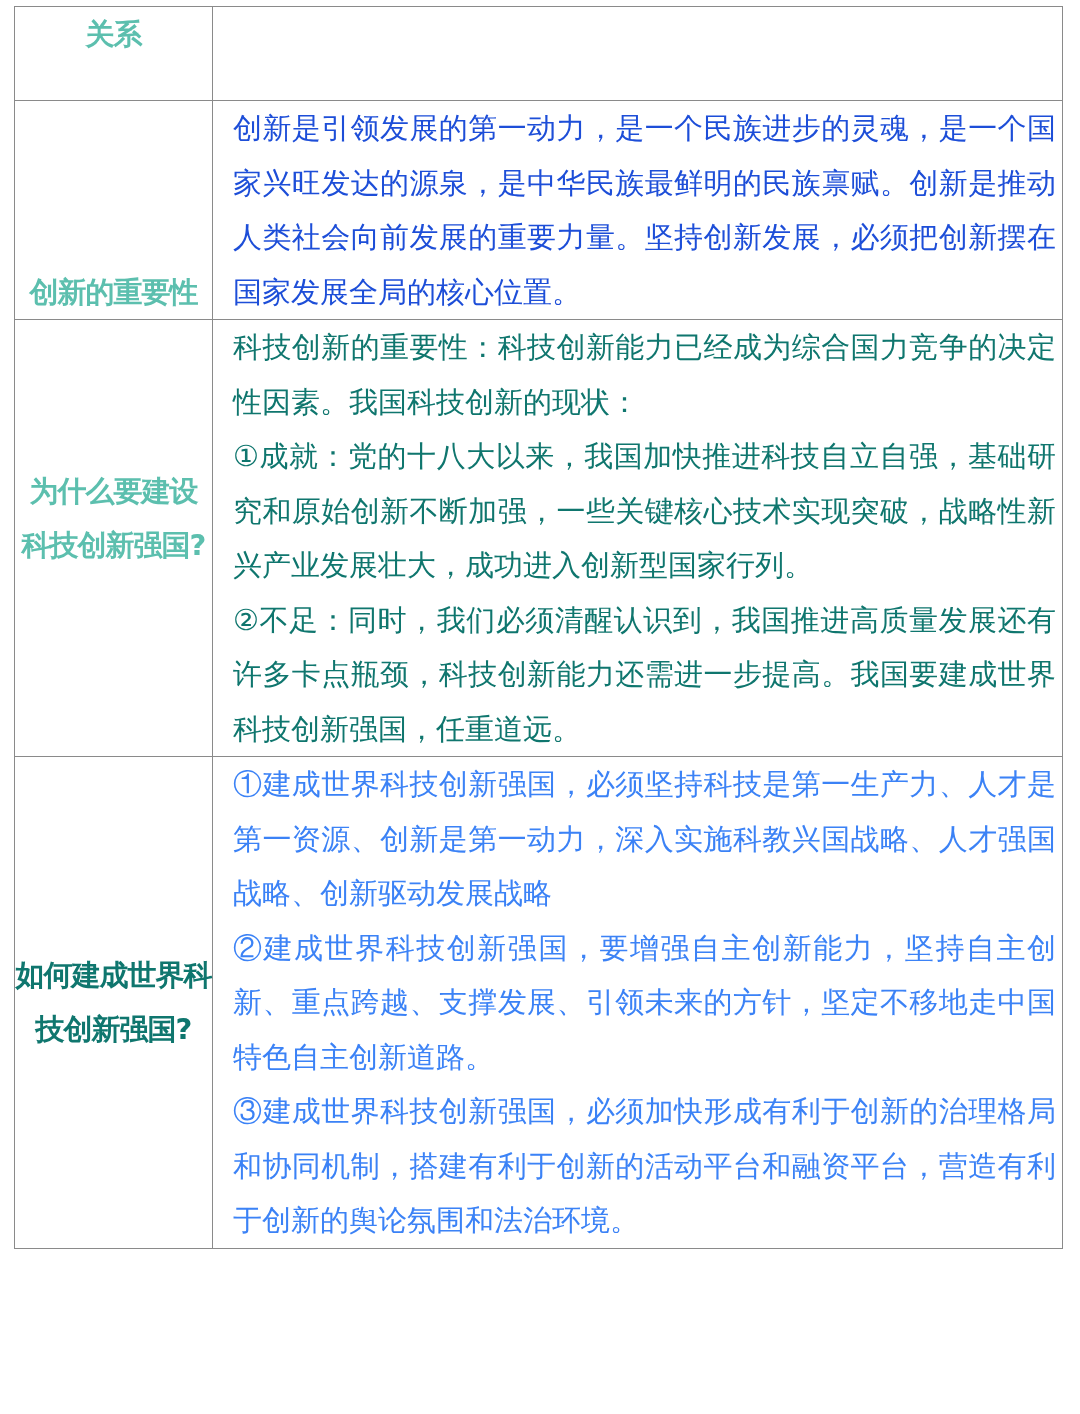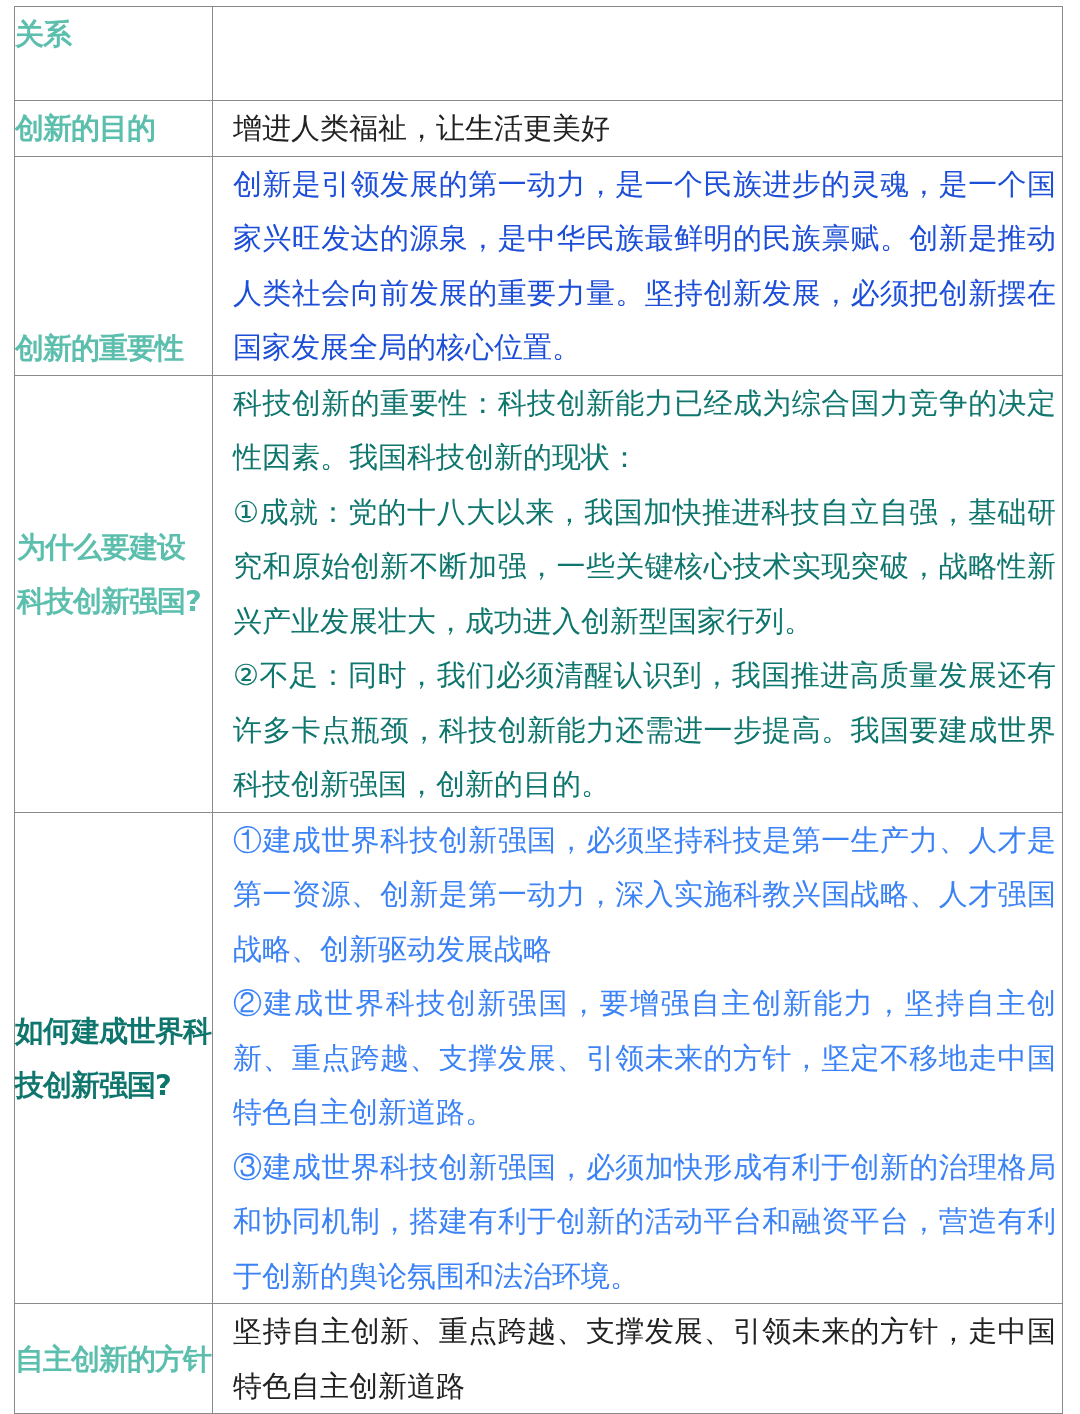--- a/index.html
+++ b/index.html
@@ -23,20 +23,21 @@
     table-layout: fixed;
   }
   .sheet td {
     border: 1.5px solid #8a8a8a;
     padding: 0;
     vertical-align: middle;
   }
   .col-label { width: 198px; }
   .col-content { width: 850px; }
   .label {
+    text-align: center;
     font-weight: bold;
     font-size: 29px;
     line-height: 54px;
     letter-spacing: -1px;
     padding: 0 2px;
   }
   .label-top {
     vertical-align: top !important;
     padding-top: 6px;
   }
@@ -65,58 +66,42 @@
     <col class="col-label">
     <col class="col-content">
   </colgroup>
   <tbody>
     <tr style="height:94px;">
       <td class="label label-top" style="color: rgb(92, 191, 174); border-color: rgb(138, 138, 138);">
         <span>关系</span>
       </td>
       <td class="content" style="color: rgb(34, 34, 34); border-color: rgb(138, 138, 138);"></td>
     </tr>
-    <tr style="height:54px;">
-      <td class="label" style="color: rgb(92, 191, 174); border-color: rgb(138, 138, 138);">
-        <span>创新的目的</span>
-      </td>
-      <td class="content" style="color: rgb(34, 34, 34); border-color: rgb(138, 138, 138);">
-        <span class="para">增进人类福祉，让生活更美好</span>
-      </td>
-    </tr>
     <tr style="height:218px;">
       <td class="label label-bottom" style="color: rgb(92, 191, 174); border-color: rgb(138, 138, 138);">
         <span>创新的重要性</span>
       </td>
       <td class="content" style="color: #1d4ed8; border-color: rgb(138, 138, 138);">
         <span class="para">创新是引领发展的第一动力，是一个民族进步的灵魂，是一个国家兴旺发达的源泉，是中华民族最鲜明的民族禀赋。创新是推动人类社会向前发展的重要力量。坚持创新发展，必须把创新摆在国家发展全局的核心位置。</span>
       </td>
     </tr>
     <tr style="height:436px;">
       <td class="label" style="padding: 0px 2px 40px; color: rgb(92, 191, 174); border-color: rgb(138, 138, 138); margin-top: 40px;">
         <span>为什么要建设科技创新强国?</span>
       </td>
       <td class="content" style="color: #0f766e; border-color: rgb(138, 138, 138); margin-left: 18px;">
         <span class="para">科技创新的重要性：科技创新能力已经成为综合国力竞争的决定性因素。我国科技创新的现状：</span>
         <span class="para">①成就：党的十八大以来，我国加快推进科技自立自强，基础研究和原始创新不断加强，一些关键核心技术实现突破，战略性新兴产业发展壮大，成功进入创新型国家行列。</span>
-        <span class="para">②不足：同时，我们必须清醒认识到，我国推进高质量发展还有许多卡点瓶颈，科技创新能力还需进一步提高。我国要建成世界科技创新强国，创新的目的。</span>
+        <span class="para">②不足：同时，我们必须清醒认识到，我国推进高质量发展还有许多卡点瓶颈，科技创新能力还需进一步提高。我国要建成世界科技创新强国，任重道远。</span>
       </td>
     </tr>
     <tr style="height:490px;">
       <td class="label" style="color: #0f766e; border-color: rgb(138, 138, 138);">
         <span>如何建成世界科技创新强国?</span>
       </td>
       <td class="content" style="color: #3b82f6; border-color: rgb(138, 138, 138); font-family: Liberation Serif, serif;">
         <span class="para">①建成世界科技创新强国，必须坚持科技是第一生产力、人才是第一资源、创新是第一动力，深入实施科教兴国战略、人才强国战略、创新驱动发展战略</span>
         <span class="para">②建成世界科技创新强国，要增强自主创新能力，坚持自主创新、重点跨越、支撑发展、引领未来的方针，坚定不移地走中国特色自主创新道路。</span>
         <span class="para">③建成世界科技创新强国，必须加快形成有利于创新的治理格局和协同机制，搭建有利于创新的活动平台和融资平台，营造有利于创新的舆论氛围和法治环境。</span>
       </td>
     </tr>
-    <tr style="height:109px;">
-      <td class="label" style="color: rgb(92, 191, 174); border-color: rgb(138, 138, 138);">
-        <span>自主创新的方针</span>
-      </td>
-      <td class="content" style="color: rgb(34, 34, 34); border-color: rgb(138, 138, 138);">
-        <span class="para">坚持自主创新、重点跨越、支撑发展、引领未来的方针，走中国特色自主创新道路</span>
-      </td>
-    </tr>
   </tbody>
 </table>
 
 </body></html>

